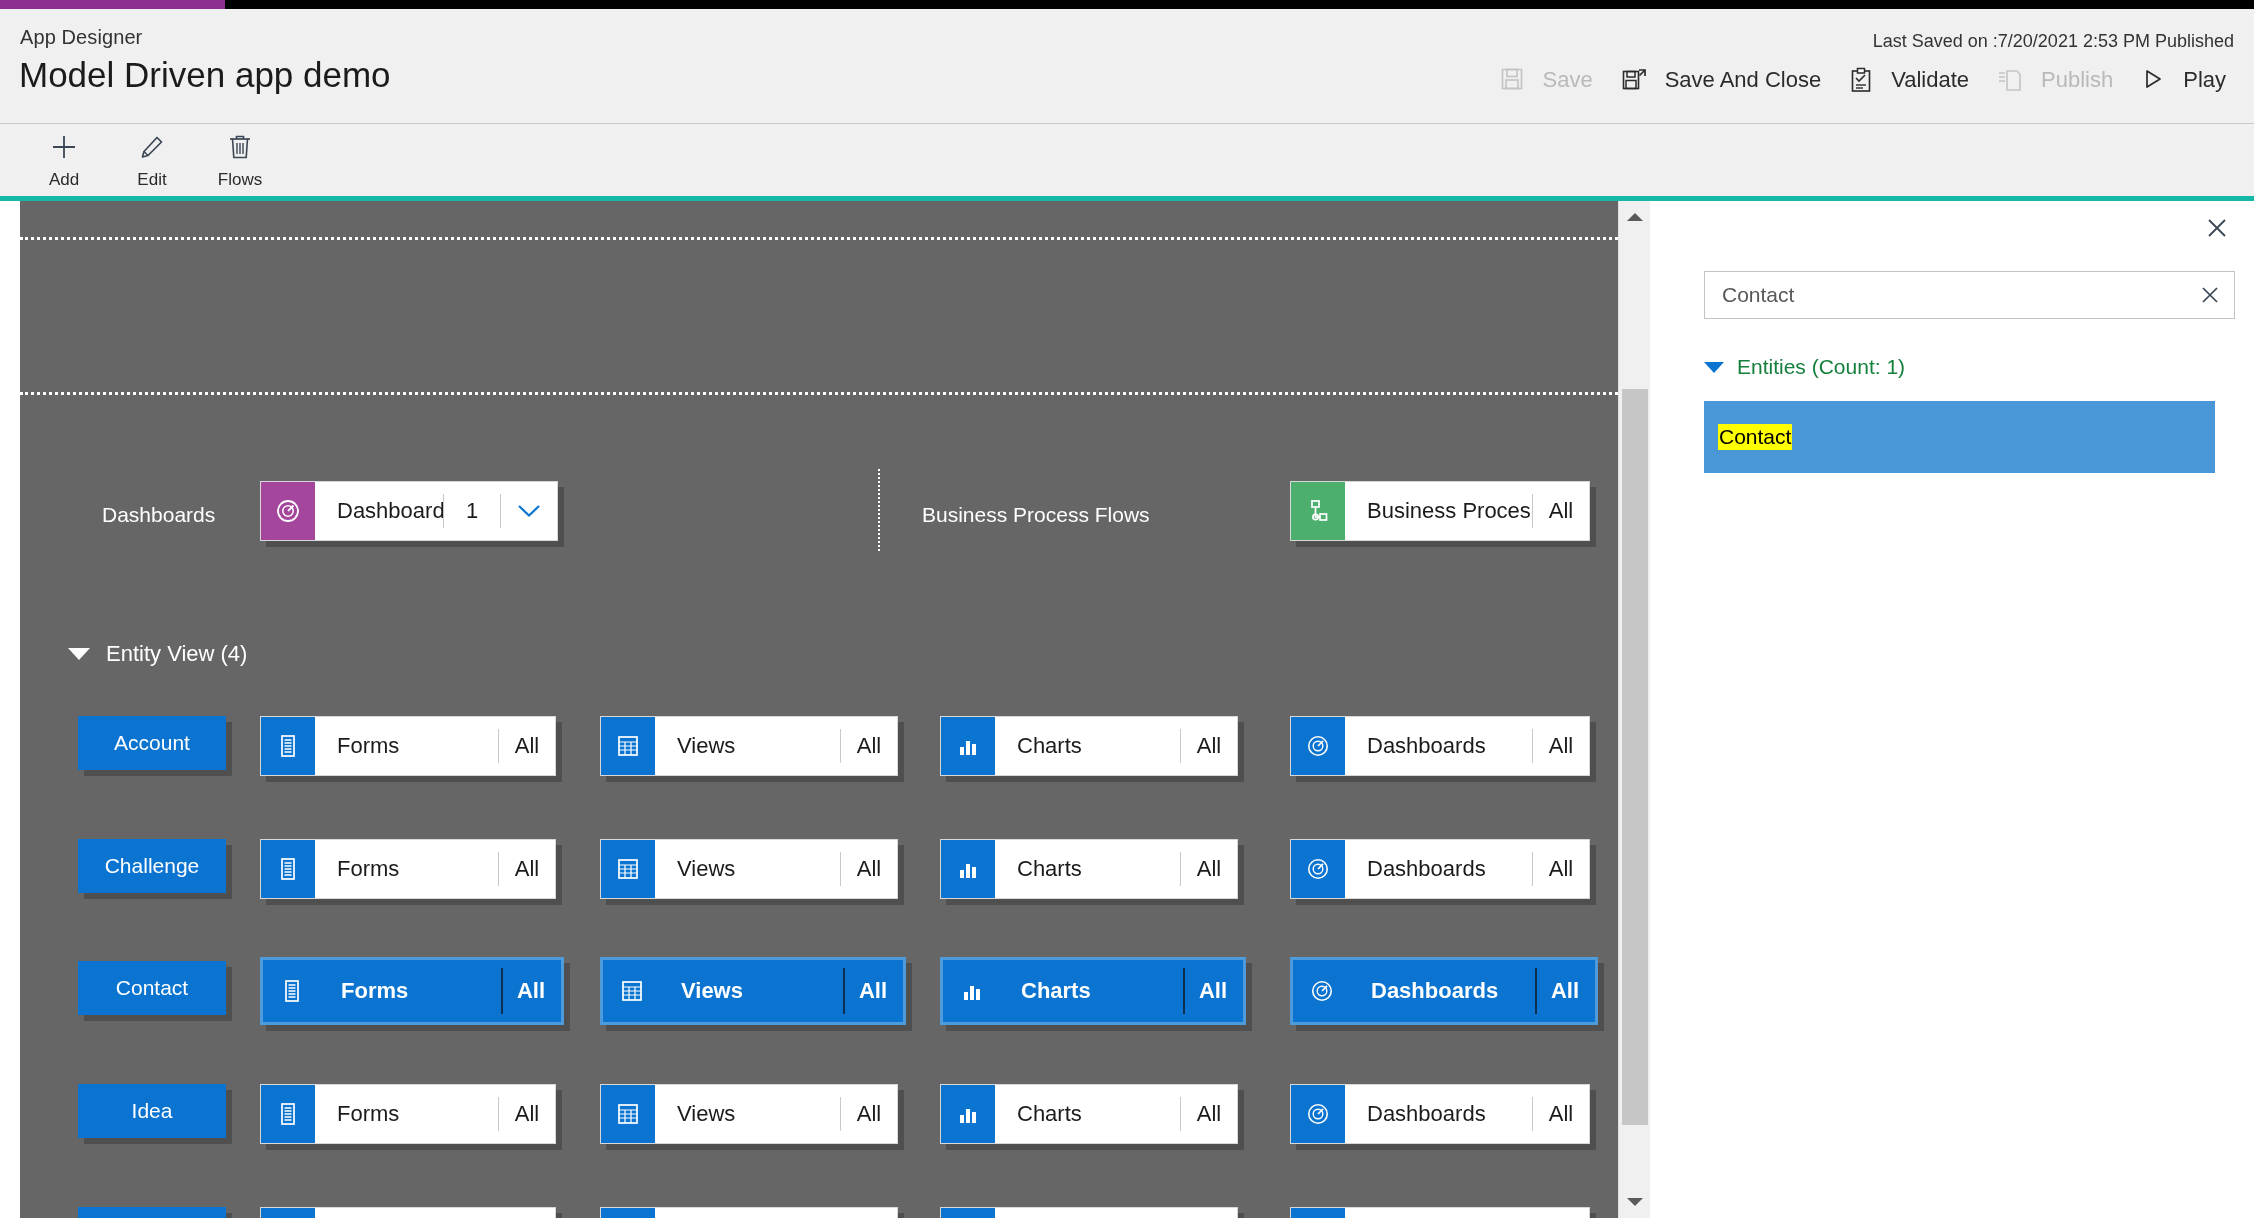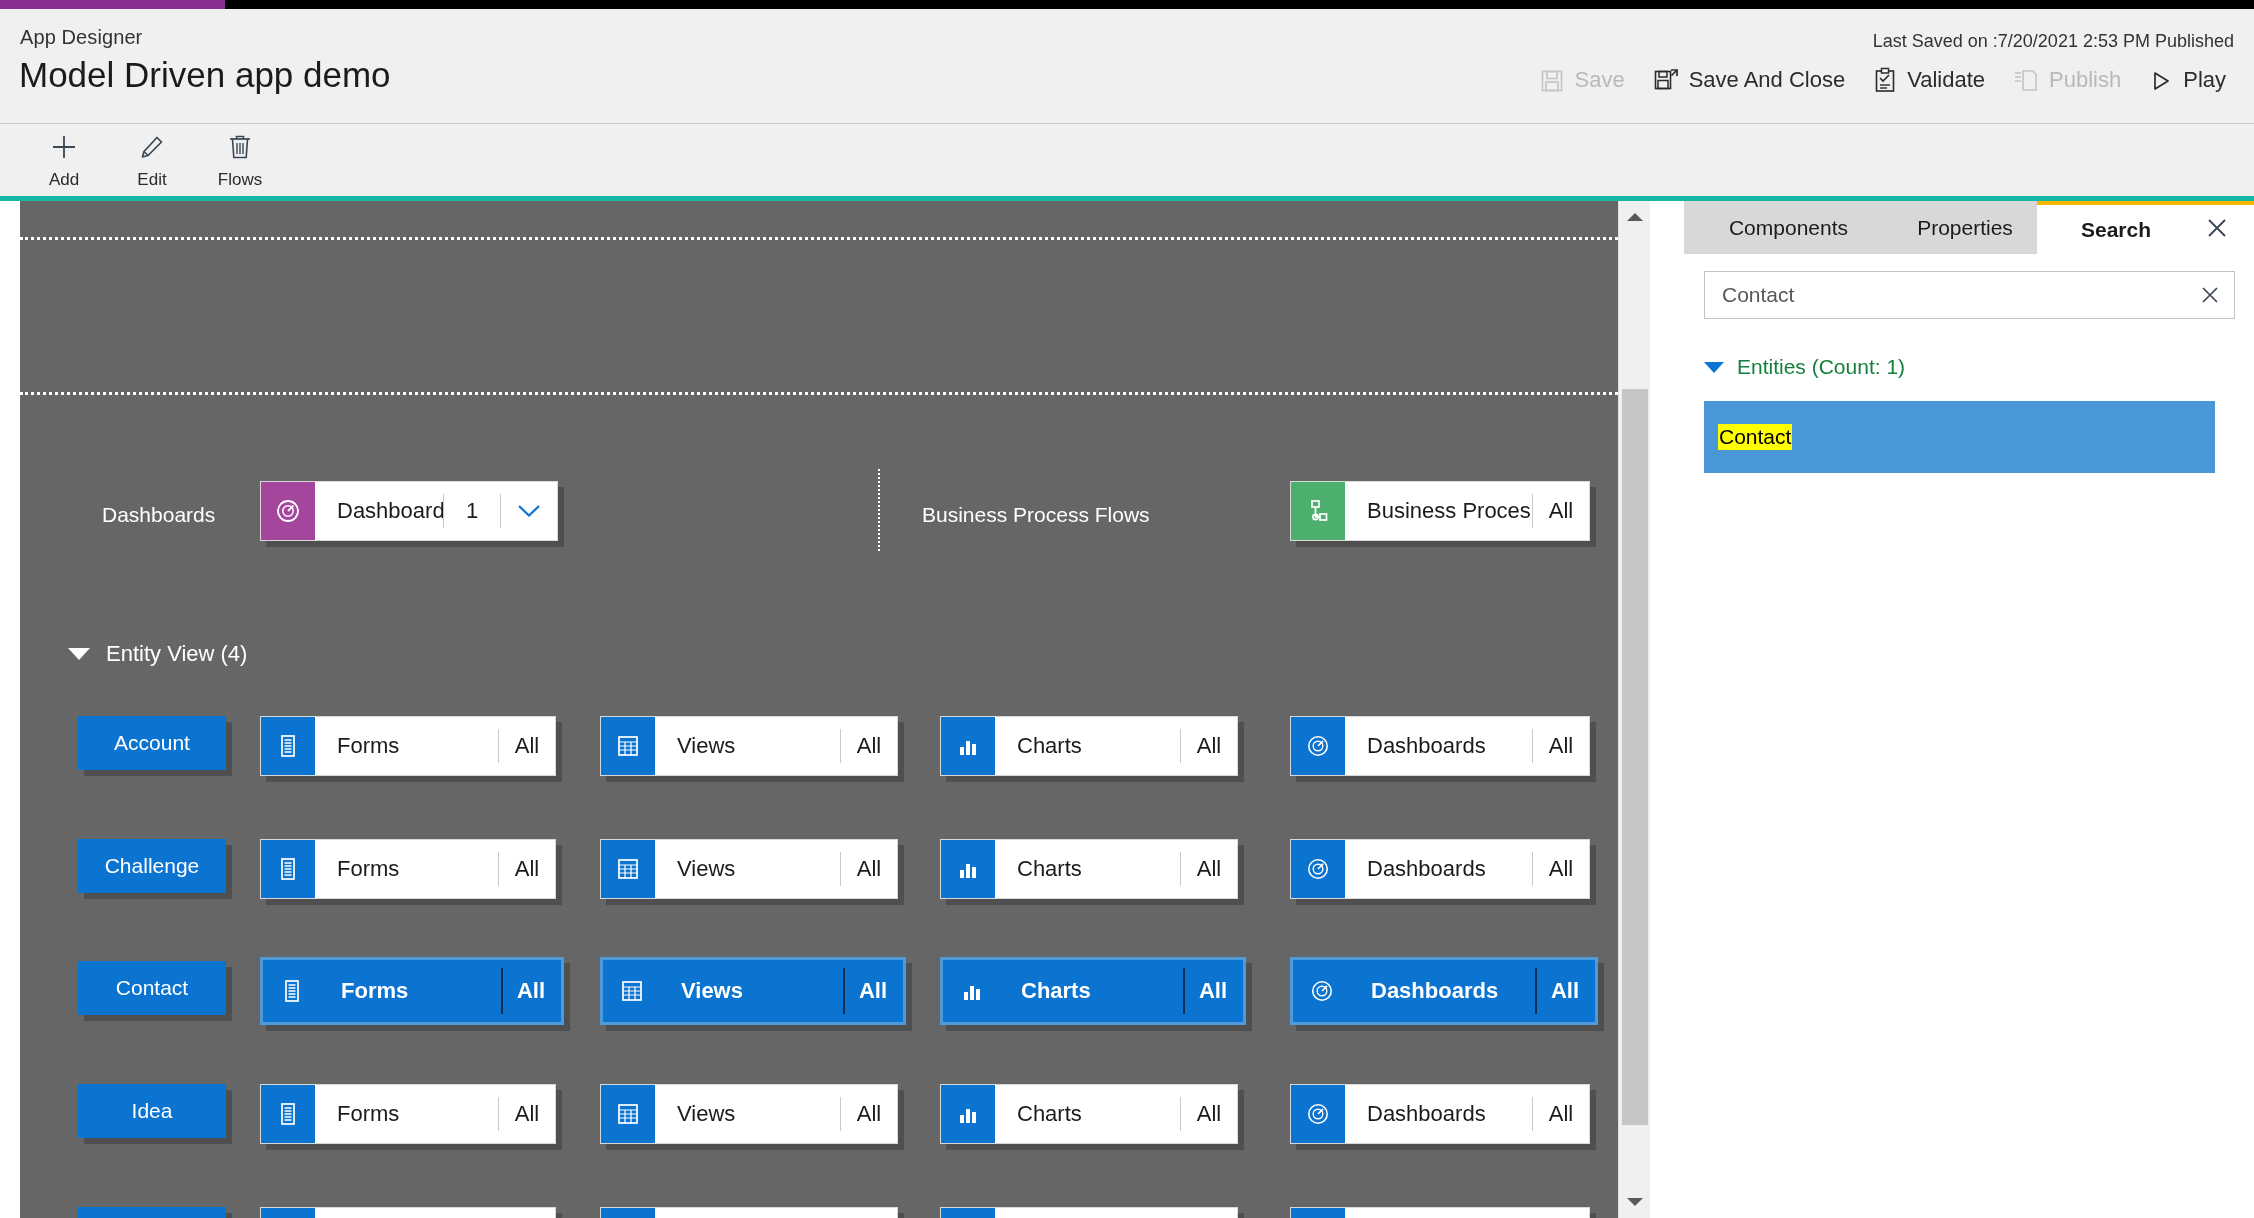--- a/index.html
+++ b/index.html
@@ -29,21 +29,21 @@
   }
   #last-saved {
     position: absolute; right: 20px; top: 22px;
     font-size: 18px; color: #333333; white-space: nowrap;
   }
   #header-actions {
     position: absolute; right: 14px; top: 52px;
     display: flex; align-items: center; gap: 0px;
   }
   .hdr-btn {
-    display: flex; align-items: flex-end; gap: 10px;
+    display: flex; align-items: flex-start; gap: 18px;
     padding: 6px 14px; font-size: 22px; color: #2b2b2b;
     background: transparent; border: none; cursor: pointer;
     font-family: "Liberation Sans", sans-serif; white-space: nowrap;
   }
   .hdr-btn.disabled { color: #b9b9b9; cursor: default; }
   .hdr-btn svg { display:block; }
   .hdr-btn.disabled svg * { stroke: #c4c4c4 !important; fill: none; }
 
   
   #command-bar {
@@ -594,27 +594,20 @@
       </div>
     <div id="sb-thumb"></div>
     <div class="sb-arrow down">
         <i></i>
       </div>
   </div>
 </div>
 
 <div id="right-panel">
 
-  <div id="panel-tabs">
-    <button class="panel-tab t-components">Components</button>
-    <button class="panel-tab t-properties">Properties</button>
-    <button class="panel-tab t-search">
-      <span>Search</span>
-    </button>
-  </div>
 
   <div id="panel-close">
     <svg width="24" height="24" viewBox="0 0 24 24" fill="none">
       <path d="M4 4 L20 20 M20 4 L4 20" stroke="#3b4754" stroke-width="1.8"></path>
     </svg>
   </div>
 
   <div id="search-box">
     <input id="search-value" type="text" value="Contact" style="">
     <div id="search-clear">

